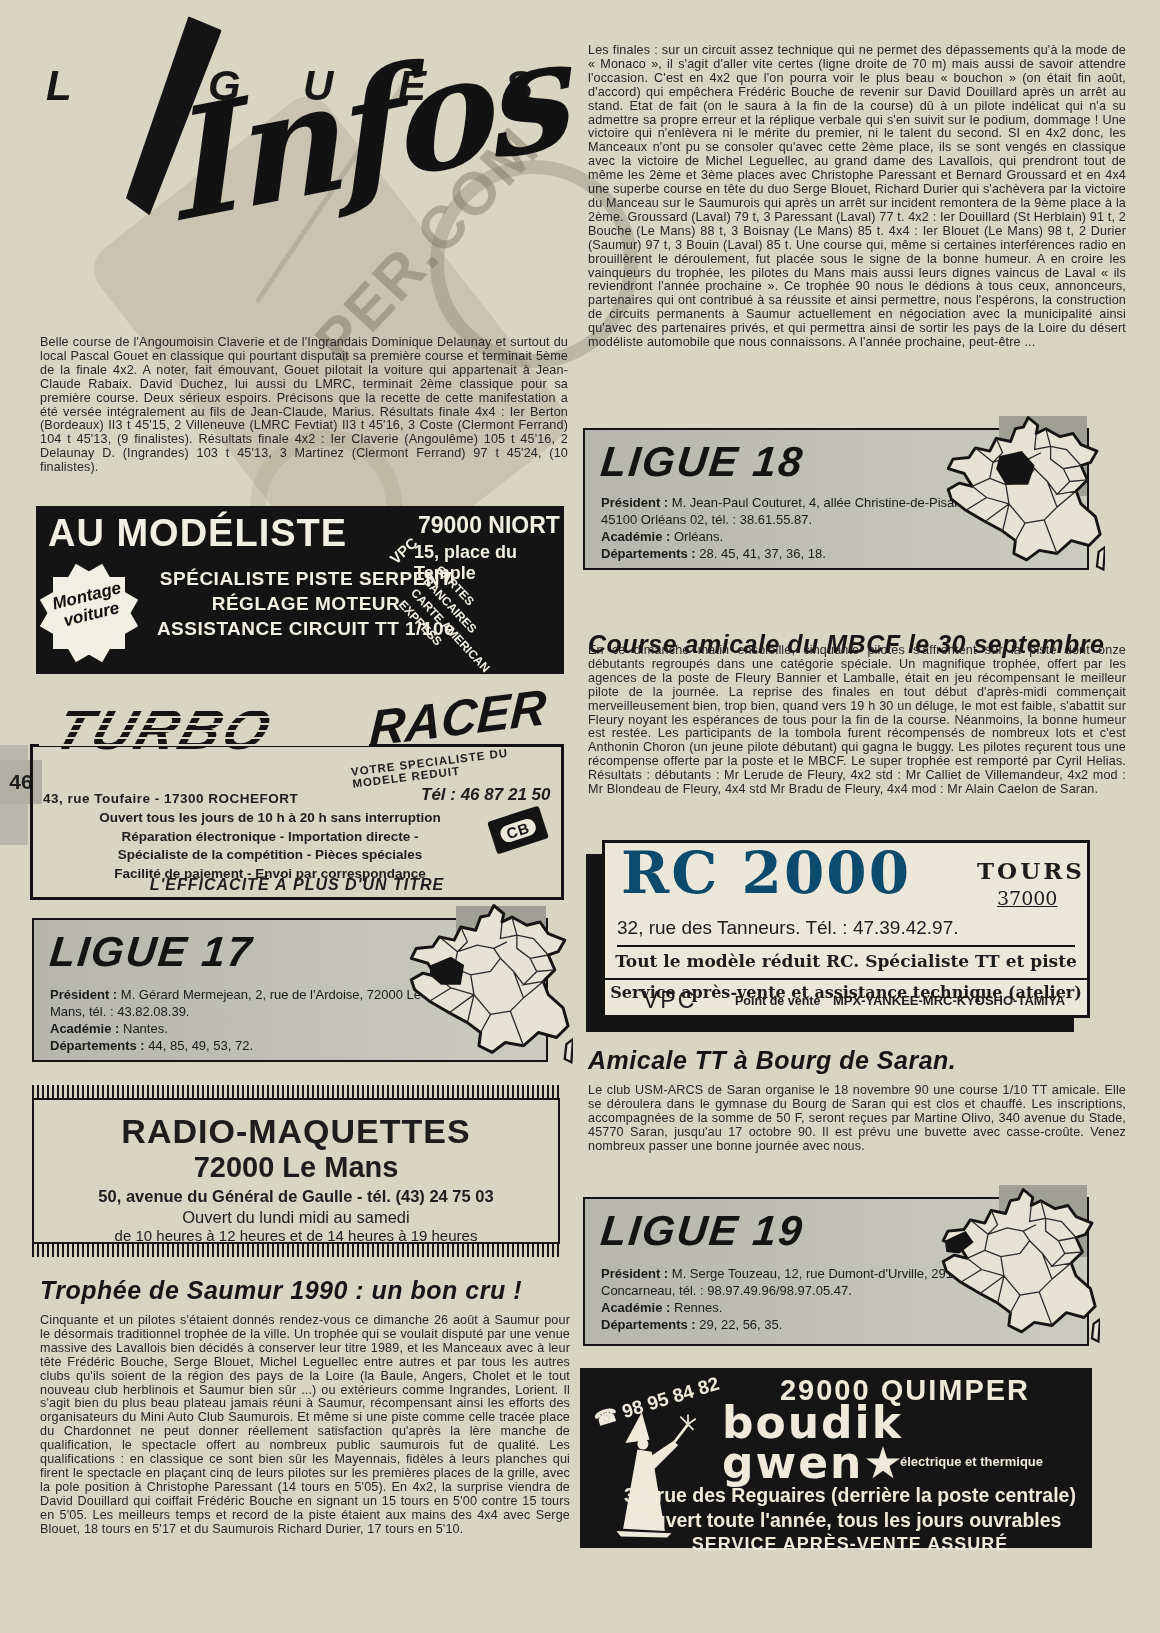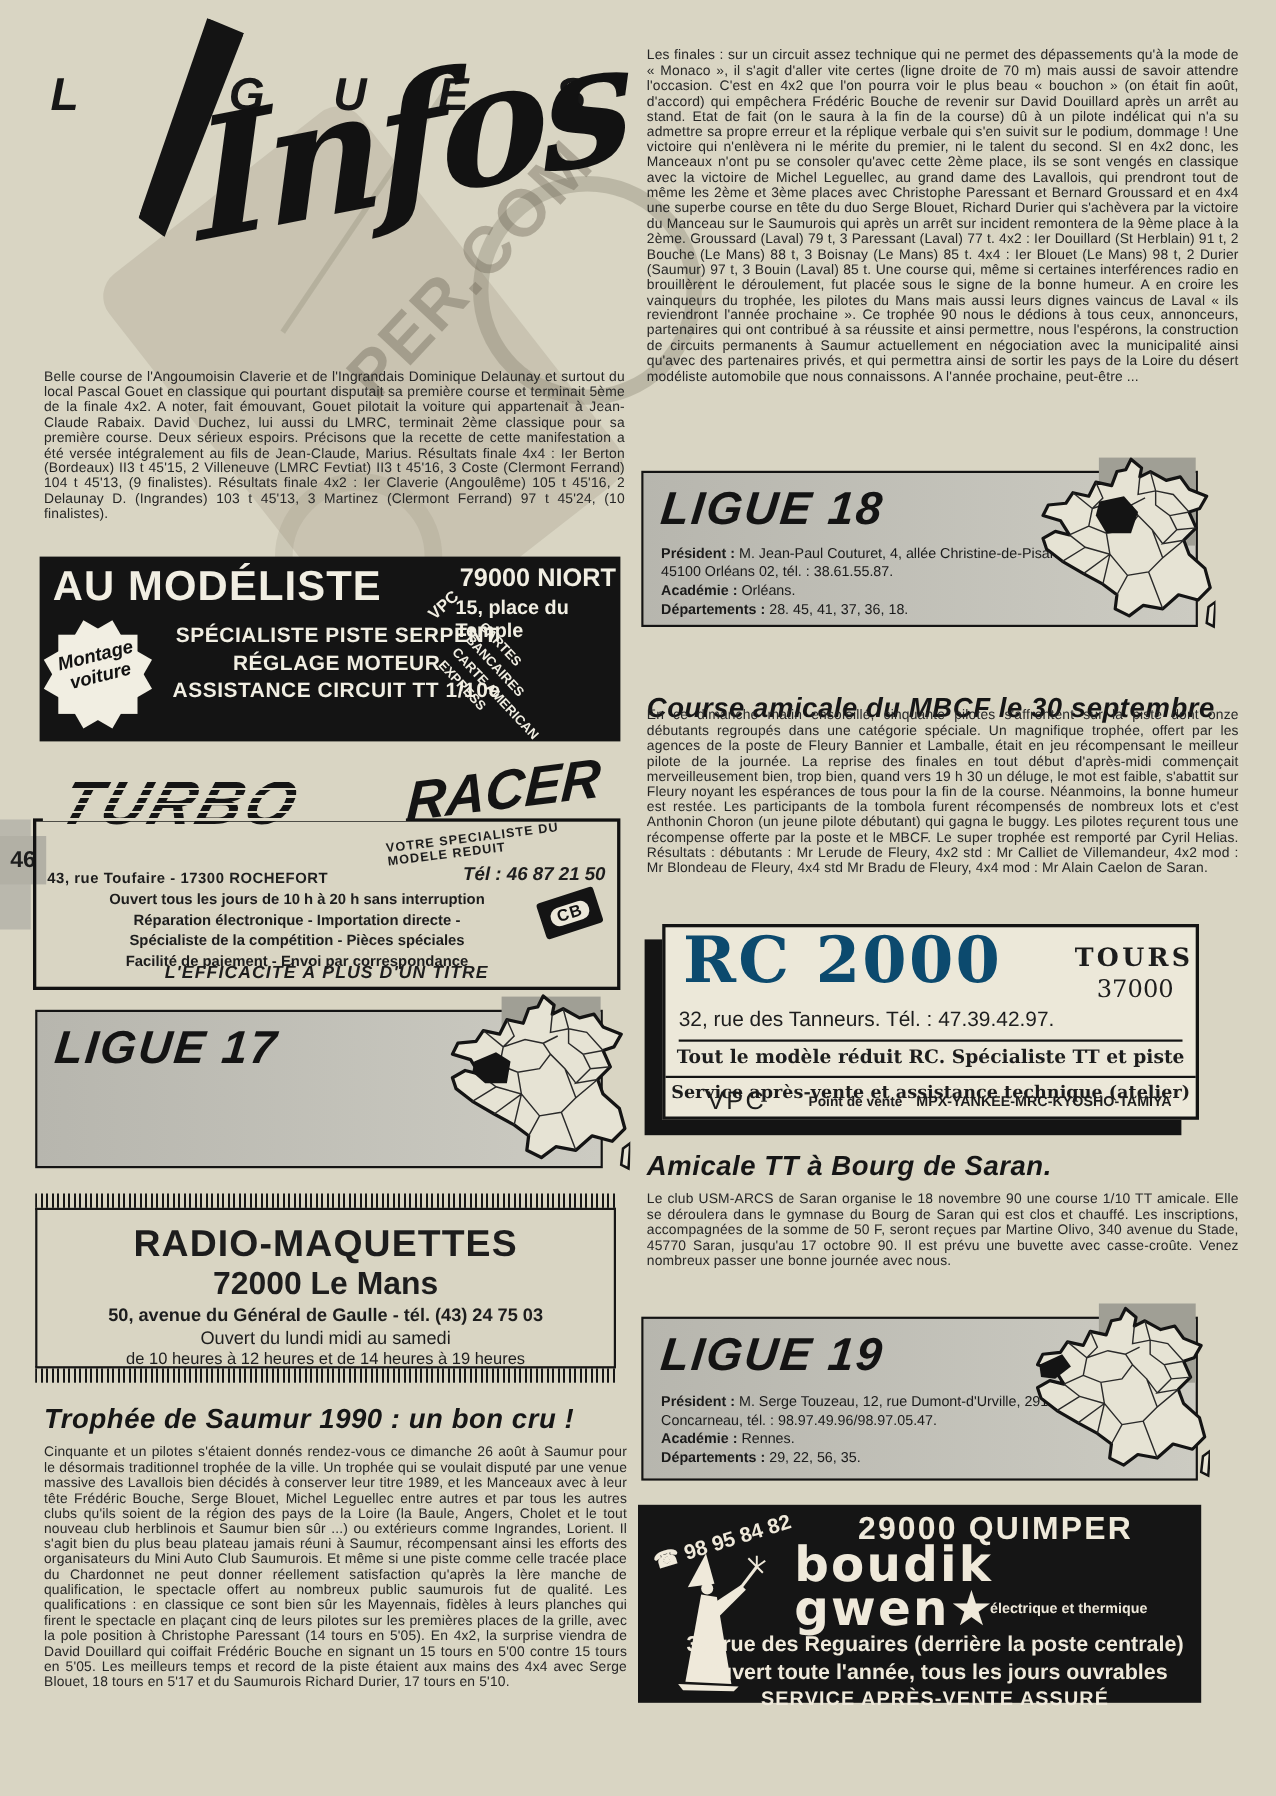--- a/index.html
+++ b/index.html
@@ -139,20 +139,28 @@
     </div>
     <div class="cb-icon" style="left:458px;top:66px;">
       <span>CB</span>
     </div>
     <div style="position:absolute;left:0;bottom:3px;width:100%;text-align:center;font-weight:900;font-style:italic;font-size:16px;letter-spacing:1px;">L'EFFICACITÉ À PLUS D'UN TITRE</div>
   </div>
 
   <div class="ligue-panel" style="left:32px;top:918px;width:512px;height:140px;">
     <div class="map-shadow" style="right:0;top:-14px;width:90px;height:82px;"></div>
     <div class="ligue-title">LIGUE 17</div>
+    <div class="ligue-info" style="top:66px;width:375px;">
+      <b>Président :</b>
+      <span>M. Gérard Mermejean, 2, rue de l'Ardoise, 72000 Le Mans, tél. : 43.82.08.39.</span><br>
+      <b>Académie :</b>
+      <span>Nantes.</span><br>
+      <b>Départements :</b>
+      <span>44, 85, 49, 53, 72.</span>
+    </div>
   </div>
   <div class="fr-map" style="left:408px;top:888px;width:165px;height:200px;">
     <svg viewBox="0 0 100 104">
         <use href="#fr-base"></use>
         <path d="M14 38 L26 33 L34 38 L32 50 L20 50 L13 44 Z" fill="#141414"></path>
       </svg>
   </div>
 
   <div id="ad-radio">
     <div class="fringe" style="top:0;border-bottom:2px solid #161616;"></div>
@@ -189,21 +197,21 @@
         <path d="M34 26 L48 23 L56 32 L52 44 L38 44 L32 34 Z" fill="#141414"></path>
       </svg>
   </div>
 
   <div class="headline" style="left:588px;top:606px;margin-top:24px;">Course amicale du MBCF le 30 septembre</div>
   <div class="para" style="left:588px;top:644px;width:538px;">En ce dimanche matin ensoleillé, cinquante pilotes s'affrontent sur la piste dont onze débutants regroupés dans une catégorie spéciale. Un magnifique trophée, offert par les agences de la poste de Fleury Bannier et Lamballe, était en jeu récompensant le meilleur pilote de la journée. La reprise des finales en tout début d'après-midi commençait merveilleusement bien, trop bien, quand vers 19 h 30 un déluge, le mot est faible, s'abattit sur Fleury noyant les espérances de tous pour la fin de la course. Néanmoins, la bonne humeur est restée. Les participants de la tombola furent récompensés de nombreux lots et c'est Anthonin Choron (un jeune pilote débutant) qui gagna le buggy. Les pilotes reçurent tous une récompense offerte par la poste et le MBCF. Le super trophée est remporté par Cyril Helias. Résultats : débutants : Mr Lerude de Fleury, 4x2 std : Mr Calliet de Villemandeur, 4x2 mod : Mr Blondeau de Fleury, 4x4 std Mr Bradu de Fleury, 4x4 mod : Mr Alain Caelon de Saran.</div>
 
   <div id="ad-rc2000">
     <div class="serif" style="position:absolute;left:16px;top:-4px;font-weight:700;font-size:58px;letter-spacing:2px;color:#0c4a6e;">RC 2000</div>
     <div class="serif" style="position:absolute;left:372px;top:14px;font-weight:700;font-size:23px;letter-spacing:3px;">TOURS</div>
-    <div class="serif" style="position:absolute;left:392px;top:44px;font-size:22px;">37000</div>
+    <div class="serif" style="position:absolute;left:392px;top:44px;font-size:19px;text-decoration:underline;">37000</div>
     <div style="position:absolute;left:12px;top:74px;width:458px;font-size:19px;border-bottom:2px solid #141414;padding-bottom:6px;">32, rue des Tanneurs. Tél. : 47.39.42.97.</div>
     <div class="serif" style="position:absolute;left:0;top:108px;width:100%;text-align:center;font-weight:700;font-size:17px;border-bottom:2px solid #141414;padding-bottom:7px;">Tout le modèle réduit RC. Spécialiste TT et piste</div>
     <div class="serif" style="position:absolute;left:0;top:140px;width:100%;text-align:center;font-weight:700;font-size:16px;">Service après-vente et assistance technique (atelier)</div>
     <div style="position:absolute;left:38px;top:144px;font-size:23px;letter-spacing:2px;">VPC</div>
     <div style="position:absolute;left:130px;top:151px;font-weight:700;font-size:12.5px;">Point de vente</div>
     <div style="position:absolute;left:228px;top:150px;font-weight:700;font-size:13px;">MPX-YANKEE-MRC-KYOSHO-TAMIYA</div>
   </div>
 
   <div class="headline" style="left:588px;top:1046px;">Amicale TT à Bourg de Saran.</div>
   <div class="para" style="left:588px;top:1084px;width:538px;">Le club USM-ARCS de Saran organise le 18 novembre 90 une course 1/10 TT amicale. Elle se déroulera dans le gymnase du Bourg de Saran qui est clos et chauffé. Les inscriptions, accompagnées de la somme de 50 F, seront reçues par Martine Olivo, 340 avenue du Stade, 45770 Saran, jusqu'au 17 octobre 90. Il est prévu une buvette avec casse-croûte. Venez nombreux passer une bonne journée avec nous.</div>

